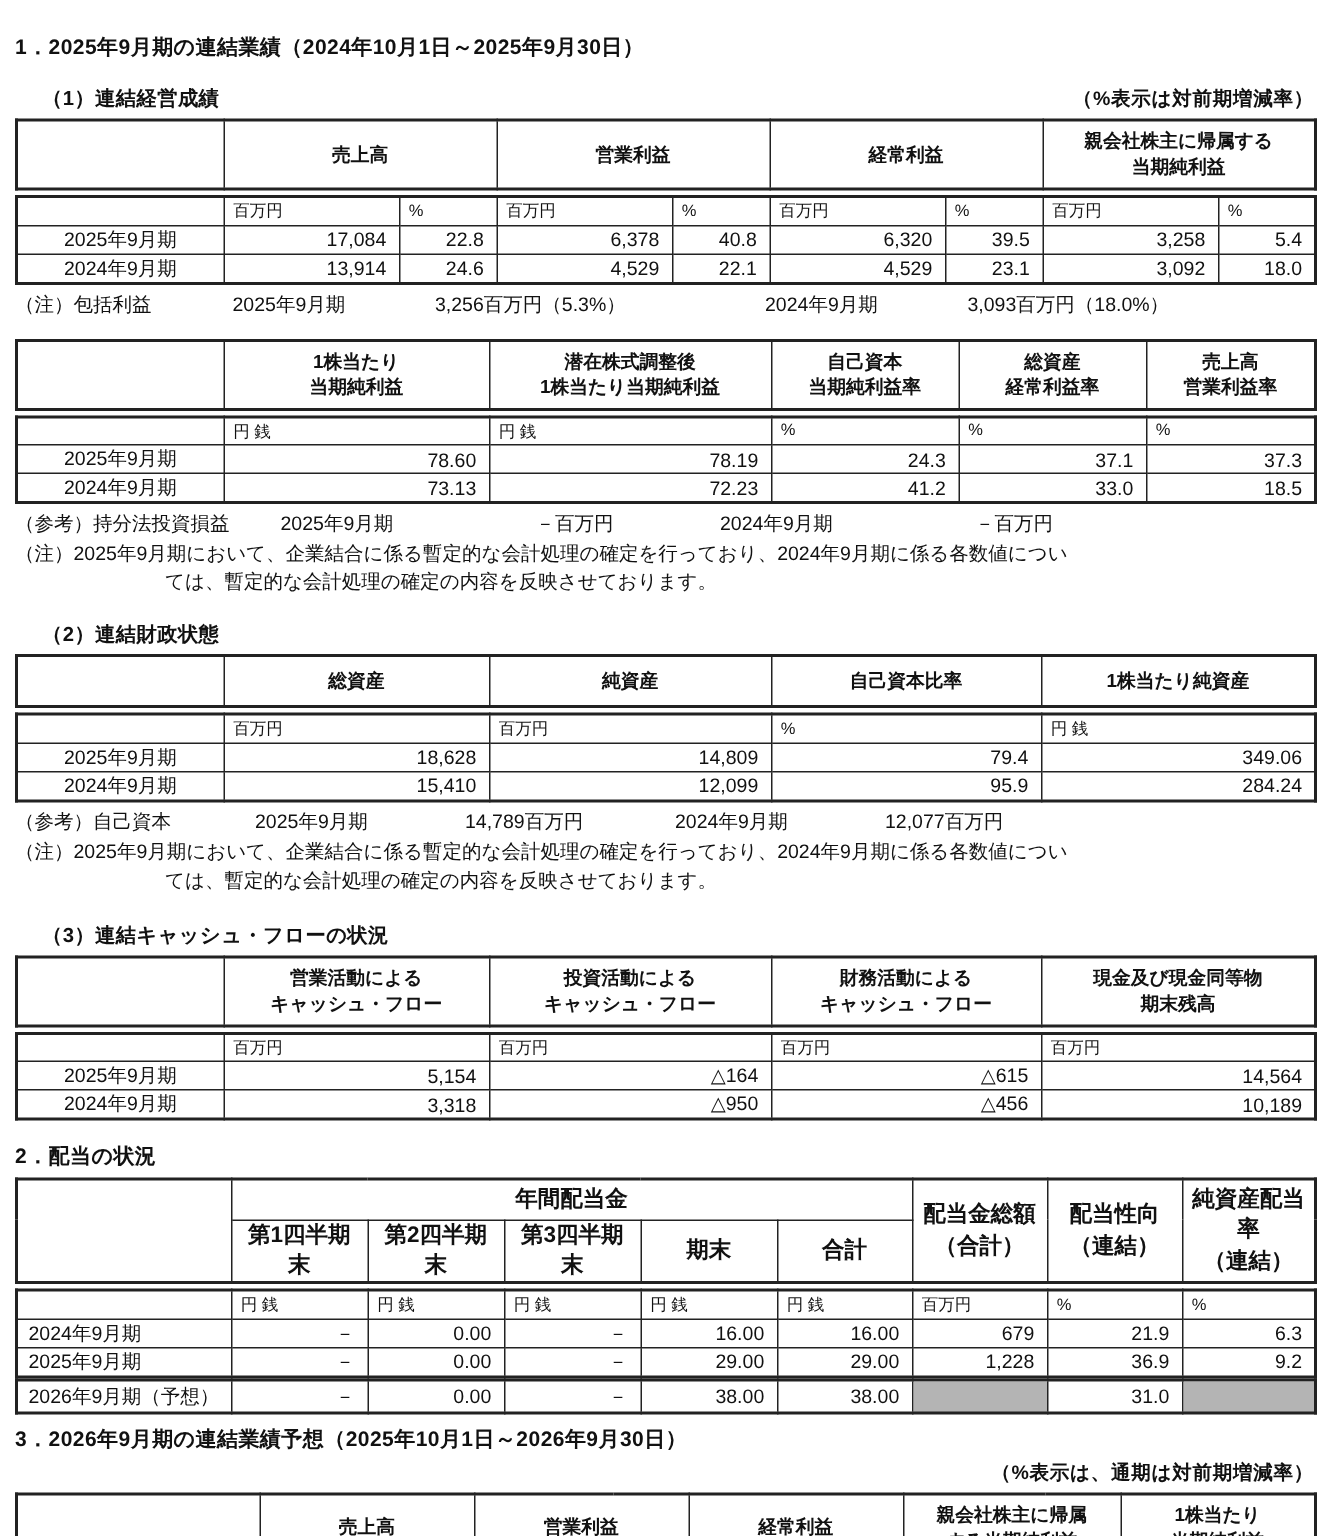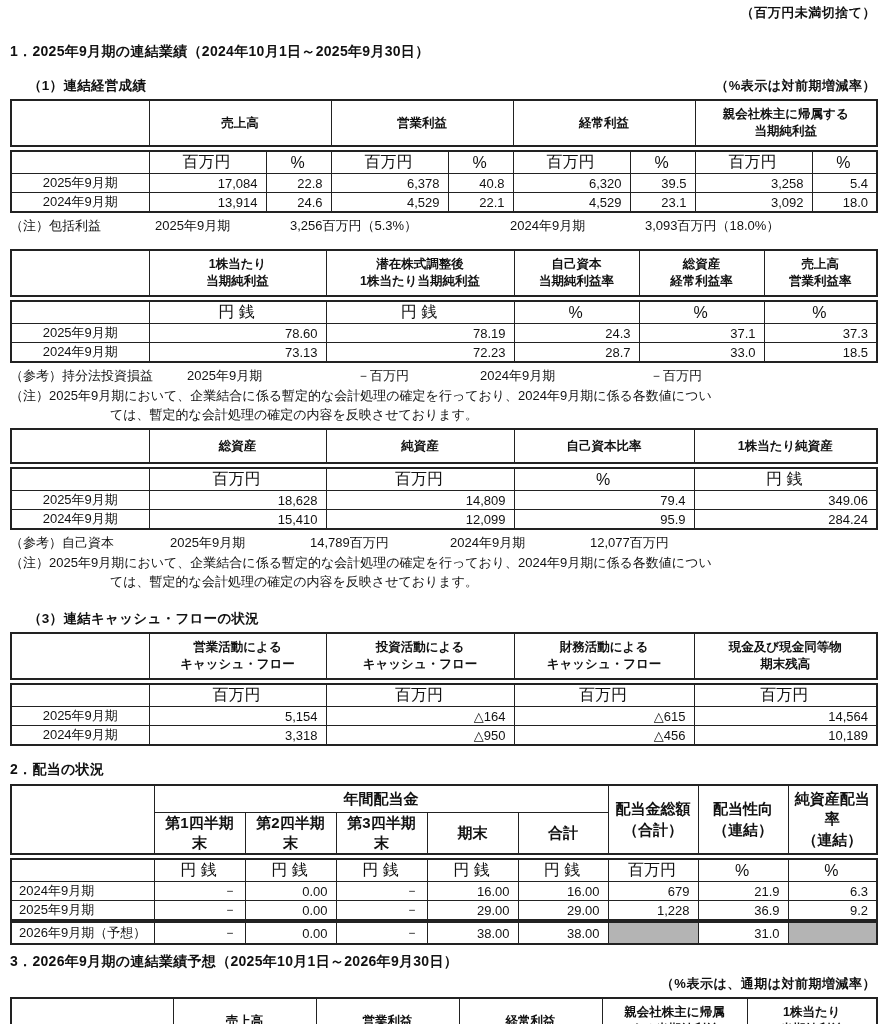--- a/index.html
+++ b/index.html
@@ -13,21 +13,21 @@
   .sub-heading{font-size:13.5px;font-weight:700;padding-left:18px;white-space:nowrap;letter-spacing:.3px;}
 
   table.tbl{border-collapse:collapse;table-layout:fixed;width:866px;}
   table.tbl th,table.tbl td{border:1px solid #222;padding:0 6px;box-sizing:border-box;overflow:hidden;}
   table.tbl{border:2px solid #222;}
   .head-tbl{margin-bottom:3px;}
   .head-tbl th{font-size:12.5px;font-weight:600;text-align:center;vertical-align:middle;white-space:pre-line;line-height:1.35;}
   .h-tall th{height:46px;}
   .h-short th{height:34px;}
   .body-tbl td{border-top:none;border-bottom:none;font-size:13px;height:19px;vertical-align:middle;white-space:nowrap;}
-  .body-tbl .unit{font-size:16px;text-align:center;padding-right:8px;height:18px;}
+  .body-tbl .unit{font-size:11px;text-align:left;padding-right:8px;height:18px;}
   .body-tbl .num{text-align:right;padding-right:8px;}
   .body-tbl .stub{text-align:center;}
   .body-tbl .stub-left{text-align:left;padding-left:7px;}
   .gray{background:#b4b4b4;}
 
   .fline{position:relative;height:19px;font-size:13px;margin-top:4px;white-space:nowrap;}
   .fline span{position:absolute;top:0;}
   .note-par{font-size:13px;line-height:19px;white-space:nowrap;}
   .note-par .l2{padding-left:100px;}
 
@@ -41,21 +41,20 @@
   .fc-row td{height:22px;}
 
   
   .div-head th{font-size:15px;font-weight:600;text-align:center;vertical-align:middle;white-space:pre-line;line-height:1.35;height:27px;}
 </style>
 </head>
 <body>
 
 <div class="page">
 
-  <div class="right-note top-note">（百万円未満切捨て）</div>
 
   <div class="sec-title">1．2025年9月期の連結業績（2024年10月1日～2025年9月30日）</div>
 
   <div class="sub-head-row">
     <div class="sub-heading">（1）連結経営成績</div>
     <div class="right-note">（%表示は対前期増減率）</div>
   </div>
 
   <table class="tbl head-tbl h-tall mt-t1">
     <colgroup>
@@ -186,39 +185,40 @@
       <td class="num">78.60</td>
       <td class="num">78.19</td>
       <td class="num">24.3</td>
       <td class="num">37.1</td>
       <td class="num">37.3</td>
     </tr>
     <tr>
       <td class="stub">2024年9月期</td>
       <td class="num">73.13</td>
       <td class="num">72.23</td>
-      <td class="num">28.7</td>
+      <td class="num">41.2</td>
       <td class="num">33.0</td>
       <td class="num">18.5</td>
     </tr>
   </tbody>
     </table>
 
   <div class="fline">
     <span style="left:0">（参考）持分法投資損益</span>
     <span style="left:177px">2025年9月期</span>
     <span style="left:347px">－百万円</span>
     <span style="left:470px">2024年9月期</span>
     <span style="left:640px">－百万円</span>
   </div>
   <div class="note-par">
     <div>（注）2025年9月期において、企業結合に係る暫定的な会計処理の確定を行っており、2024年9月期に係る各数値につい</div>
     <div class="l2">ては、暫定的な会計処理の確定の内容を反映させております。</div>
   </div>
 
+  <div class="sub-heading mt-s2h">（2）連結財政状態</div>
   <table class="tbl head-tbl h-short mt-t1">
     <colgroup>
         <col style="width:138px">
         <col style="width:177px">
         <col style="width:188px">
         <col style="width:180px">
         <col style="width:183px">
       </colgroup>
     <tbody>
         <tr>

